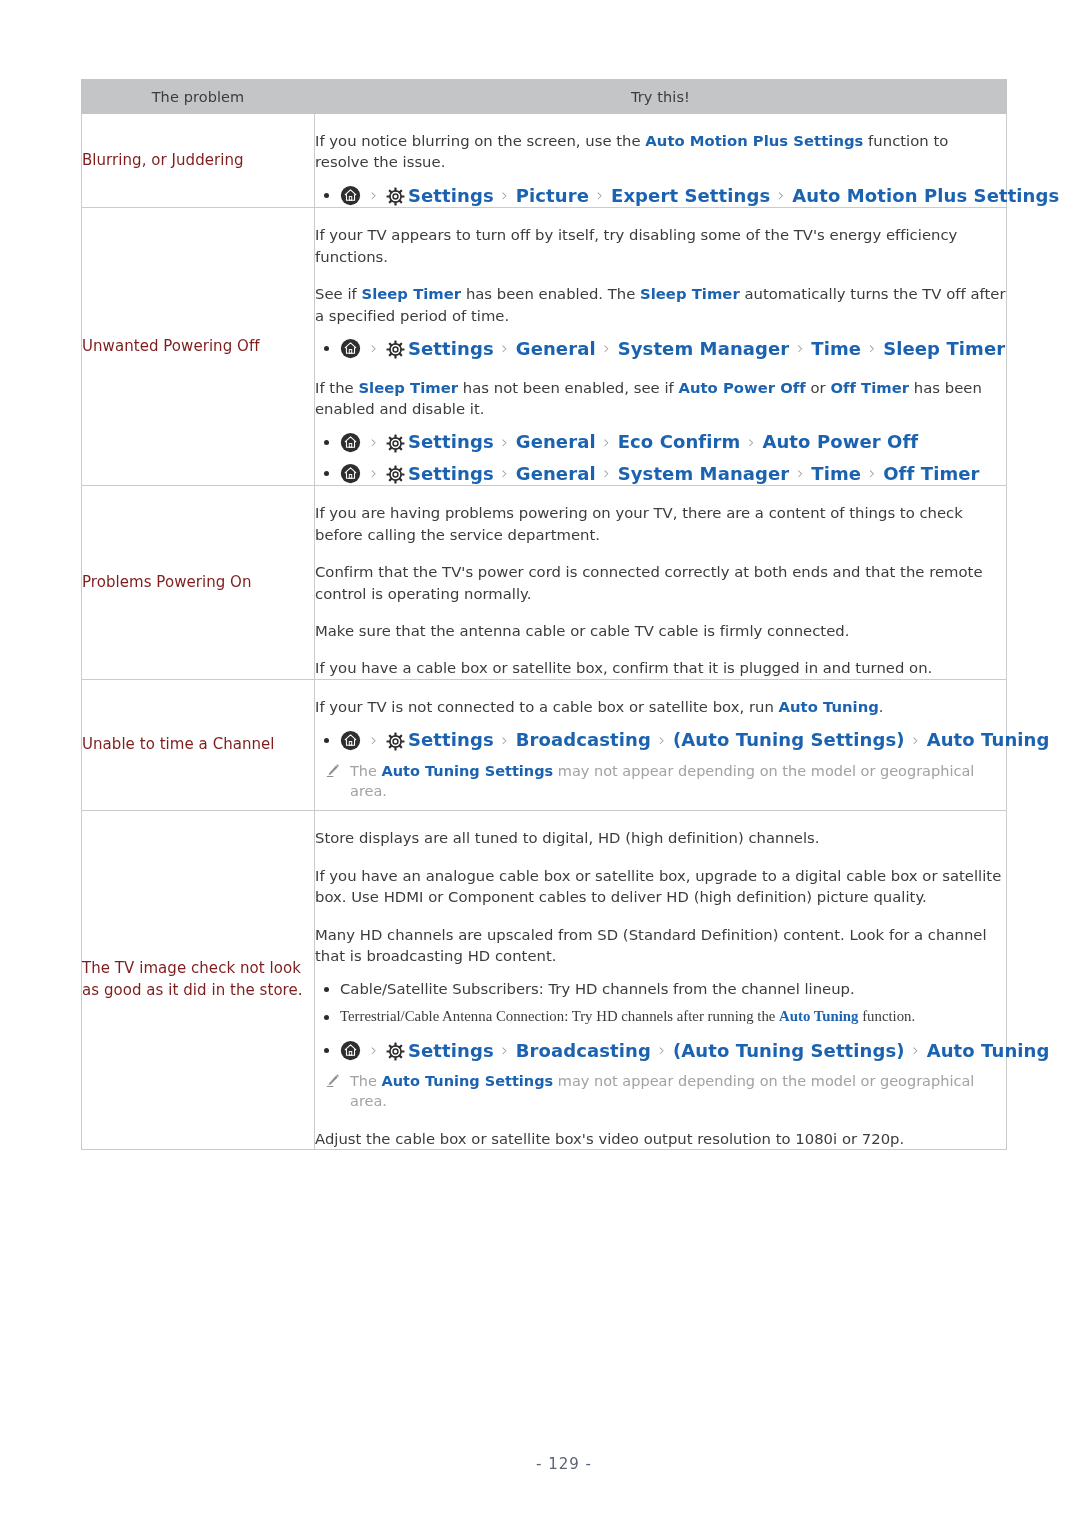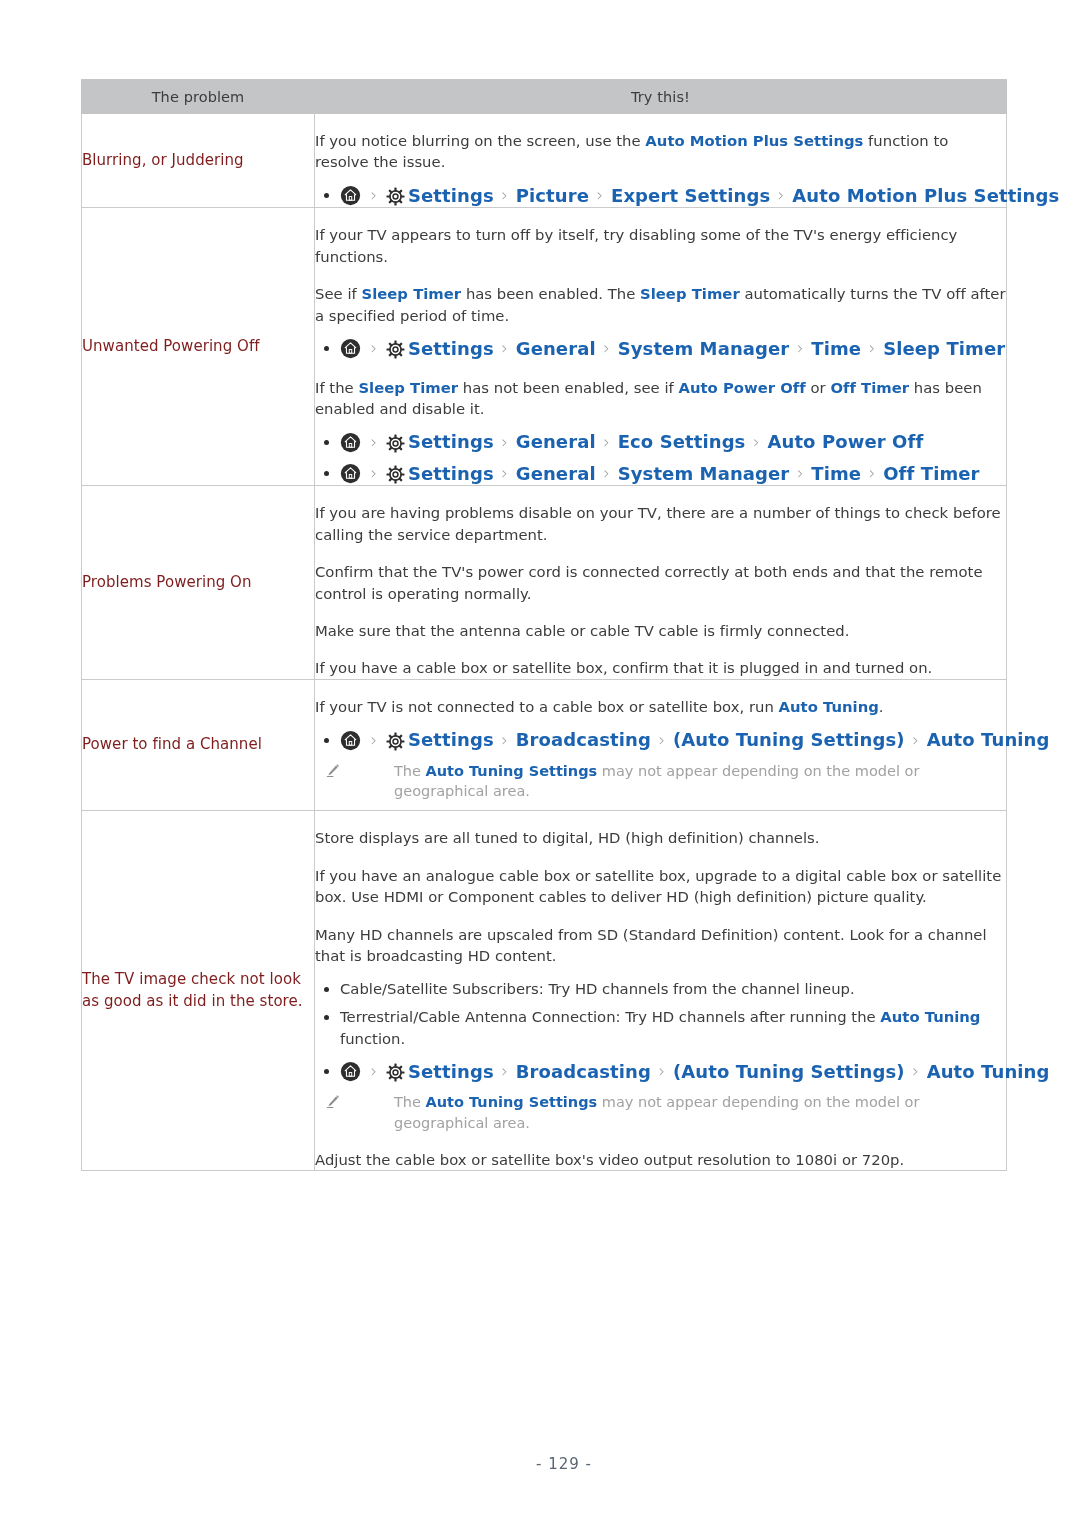--- a/index.html
+++ b/index.html
@@ -121,39 +121,38 @@
     margin: 0 0 11px 0;
     padding: 0;
     list-style: none;
   }
   ul.blist li {
     position: relative;
     padding-left: 25px;
     margin-bottom: 7px;
     line-height: 1.45;
   }
-  ul.blist li:last-child { margin-bottom: 0; }
+  ul.blist li:last-child { margin-bottom: 0; font-family: Liberation Serif, serif; }
   ul.blist li::before {
     content: "";
     position: absolute;
     left: 9px; top: 9px;
     width: 5px; height: 5px;
     border-radius: 50%;
     background: #2b2b2b;
   }
 
   
   .note {
     display: flex;
     align-items: flex-start;
     margin: 9px 0 9px 0;
     color: #a2a2a2;
     font-size: 14.5px;
     line-height: 1.4;
-    gap: 44px;
   }
   .note .pencil {
     flex: 0 0 auto;
     width: 17px; height: 17px;
     margin: 1px 9px 0 9px;
   }
   .note .ntxt { color: #a2a2a2; }
   .note .ntxt .lnk { color: #1b63b0; font-weight: 600; }
 
   .pagenum {
@@ -272,21 +271,21 @@
                   <rect x="10.6" y="0.6" width="2.8" height="5.2" rx="0.7" fill="#2e2e2e" transform="rotate(225 12 12)"></rect>
                   <rect x="10.6" y="0.6" width="2.8" height="5.2" rx="0.7" fill="#2e2e2e" transform="rotate(270 12 12)"></rect>
                   <rect x="10.6" y="0.6" width="2.8" height="5.2" rx="0.7" fill="#2e2e2e" transform="rotate(315 12 12)"></rect>
                   <circle cx="12" cy="12" r="7.1" fill="none" stroke="#2e2e2e" stroke-width="2.1"></circle>
                   <circle cx="12" cy="12" r="3.1" fill="none" stroke="#2e2e2e" stroke-width="1.9"></circle>
                 </svg></span>
               <span class="pathtxt">Settings</span>
               <span class="chev">›</span>
               <span class="pathtxt">General</span>
               <span class="chev">›</span>
-              <span class="pathtxt">Eco Settings</span>
+              <span class="pathtxt">Eco Confirm</span>
               <span class="chev">›</span>
               <span class="pathtxt">Auto Power Off</span>
             </div>
             <div class="path">
               <span class="dot"></span>
               <span class="homeicon"><svg viewBox="0 0 24 24" width="21" height="21">
                   <circle cx="12" cy="12" r="11" fill="#2e2e2e"></circle>
                   <path d="M12 5.6 L18 11.1 L16.6 11.1 L16.6 17.4 L7.4 17.4 L7.4 11.1 L6 11.1 Z" fill="none" stroke="#ffffff" stroke-width="1.25" stroke-linejoin="round"></path>
                   <rect x="10.6" y="13.2" width="2.8" height="4.2" fill="none" stroke="#ffffff" stroke-width="1.1"></rect>
                 </svg></span>
@@ -311,28 +310,28 @@
               <span class="chev">›</span>
               <span class="pathtxt">Time</span>
               <span class="chev">›</span>
               <span class="pathtxt">Off Timer</span>
             </div>
           </td>
         </tr>
         <tr>
           <td class="prob">Problems Powering On</td>
           <td class="body">
-            <p class="para"><span>If you are having problems disable on your TV, there are a number of things to check before calling the service department.</span></p>
+            <p class="para"><span>If you are having problems powering on your TV, there are a content of things to check before calling the service department.</span></p>
             <p class="para"><span>Confirm that the TV's power cord is connected correctly at both ends and that the remote control is operating normally.</span></p>
             <p class="para"><span>Make sure that the antenna cable or cable TV cable is firmly connected.</span></p>
             <p class="para"><span>If you have a cable box or satellite box, confirm that it is plugged in and turned on.</span></p>
           </td>
         </tr>
         <tr>
-          <td class="prob">Power to find a Channel</td>
+          <td class="prob">Unable to time a Channel</td>
           <td class="body">
             <p class="para"><span>If your TV is not connected to a cable box or satellite box, run </span><span class="lnk">Auto Tuning</span><span>.</span></p>
             <div class="path">
               <span class="dot"></span>
               <span class="homeicon"><svg viewBox="0 0 24 24" width="21" height="21">
                   <circle cx="12" cy="12" r="11" fill="#2e2e2e"></circle>
                   <path d="M12 5.6 L18 11.1 L16.6 11.1 L16.6 17.4 L7.4 17.4 L7.4 11.1 L6 11.1 Z" fill="none" stroke="#ffffff" stroke-width="1.25" stroke-linejoin="round"></path>
                   <rect x="10.6" y="13.2" width="2.8" height="4.2" fill="none" stroke="#ffffff" stroke-width="1.1"></rect>
                 </svg></span>
               <span class="chev">›</span>

